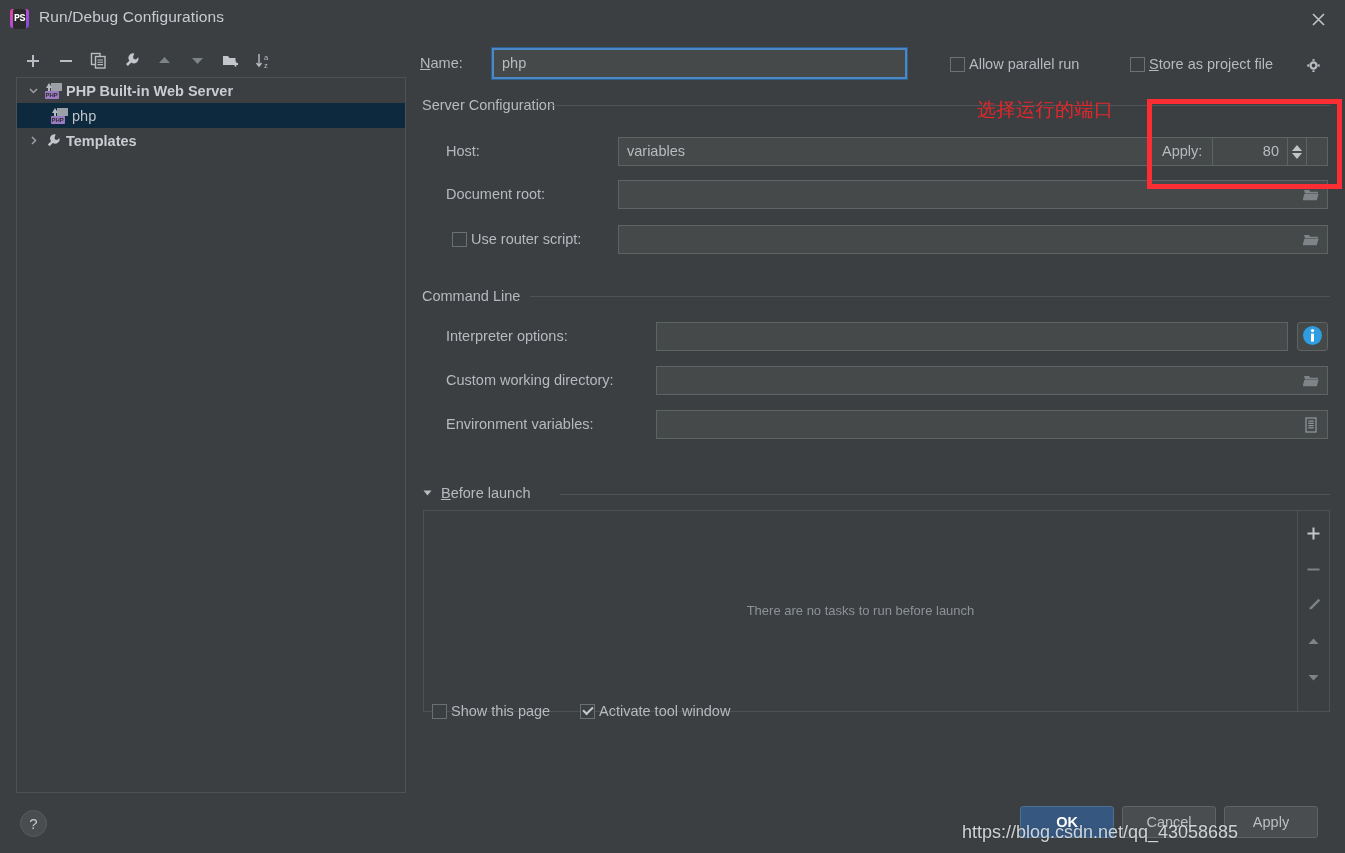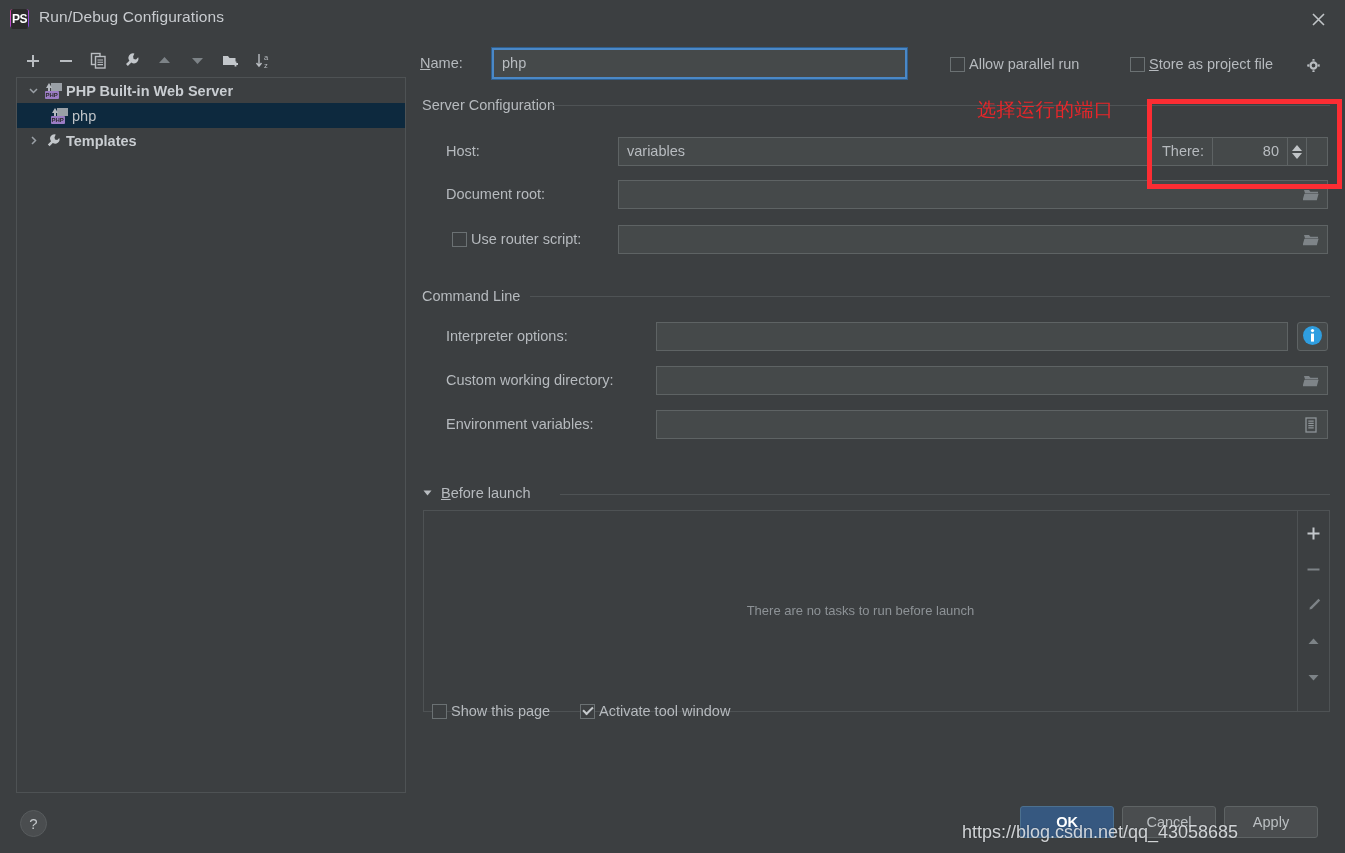--- a/index.html
+++ b/index.html
@@ -23,22 +23,22 @@
     background: #3c3f41;
     display: flex; align-items: center;
   }
   #app-icon {
     position: absolute; left: 10px; top: 9px;
     width: 19px; height: 19px; border-radius: 3px;
     background: linear-gradient(135deg,#e1479a 0%, #b24bd8 50%, #7a4bd8 100%);
     display: flex; align-items: center; justify-content: center;
   }
   #app-icon .ps {
-    font-size: 12px; font-weight: bold; color: #ffffff;
-    font-family: Liberation Sans, sans-serif; letter-spacing: -0.5px;
+    font-size: 10px; font-weight: bold; color: #ffffff;
+    font-family: Liberation Mono, monospace; letter-spacing: -0.5px;
     background: #2b2b2b; border-radius: 2px; padding: 6px 1px;
     line-height: 8px;
   }
   #dialog-title {
     position: absolute; left: 39px; top: 8px;
     font-size: 15.5px; color: #c8cbcf; letter-spacing: 0.1px;
   }
   #close-btn {
     position: absolute; right: 14px; top: 6px;
     width: 26px; height: 26px; cursor: pointer;
@@ -379,21 +379,21 @@
   <div class="group-line" style="left:130px; top:60px; width:780px;"></div>
 
   <div class="row" style="left:26px; top:98px;">
     <span class="lbl">Host:</span>
   </div>
   <div class="row field" style="left:198px; top:92px; width:710px;">
     <span class="txt">variables</span>
   </div>
 
   <div class="row" style="left:742px; top:98px;">
-    <span class="lbl">There:</span>
+    <span class="lbl">Apply:</span>
   </div>
   <div class="row" style="left:792px; top:92px; display:flex;text-align:right;">
     <div class="field" style="width:76px; justify-content:flex-end;">
       <span class="txt">80</span>
     </div>
     <div class="spinner">
       <span class="up"></span>
       <span class="down"></span>
     </div>
   </div>

